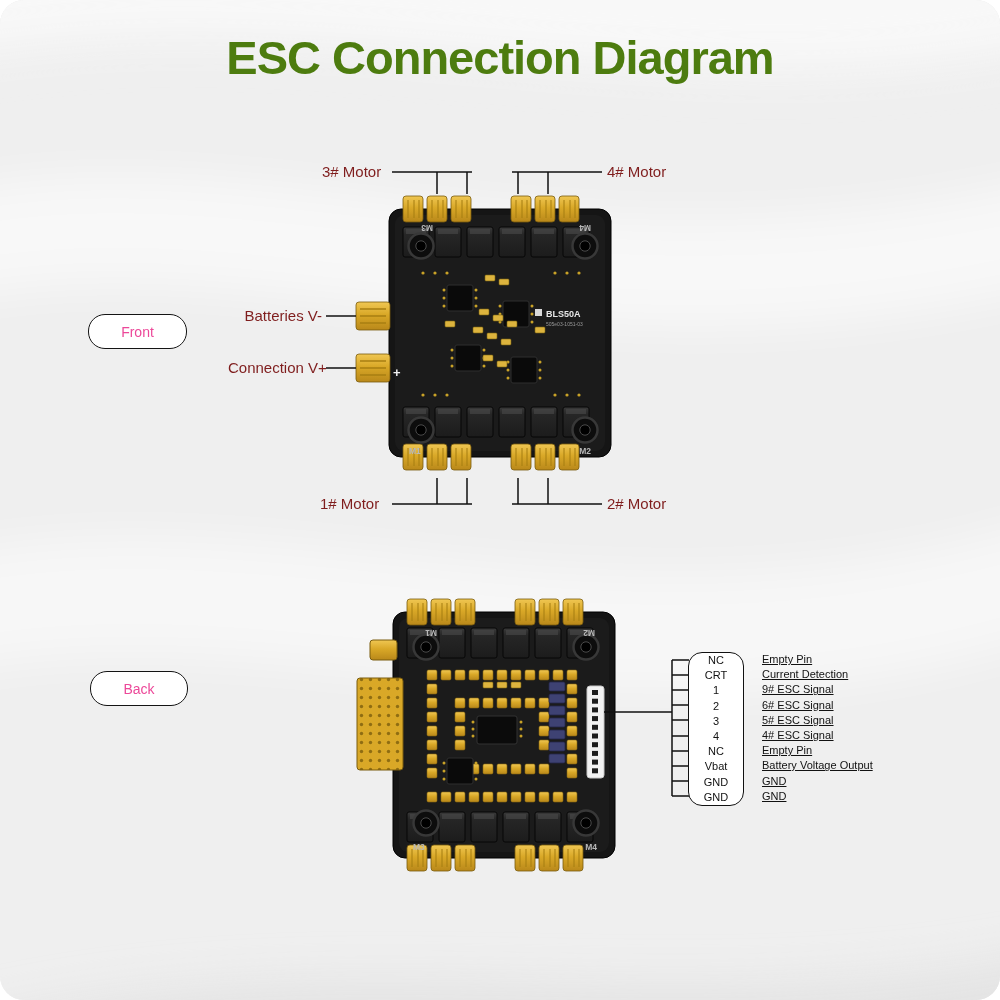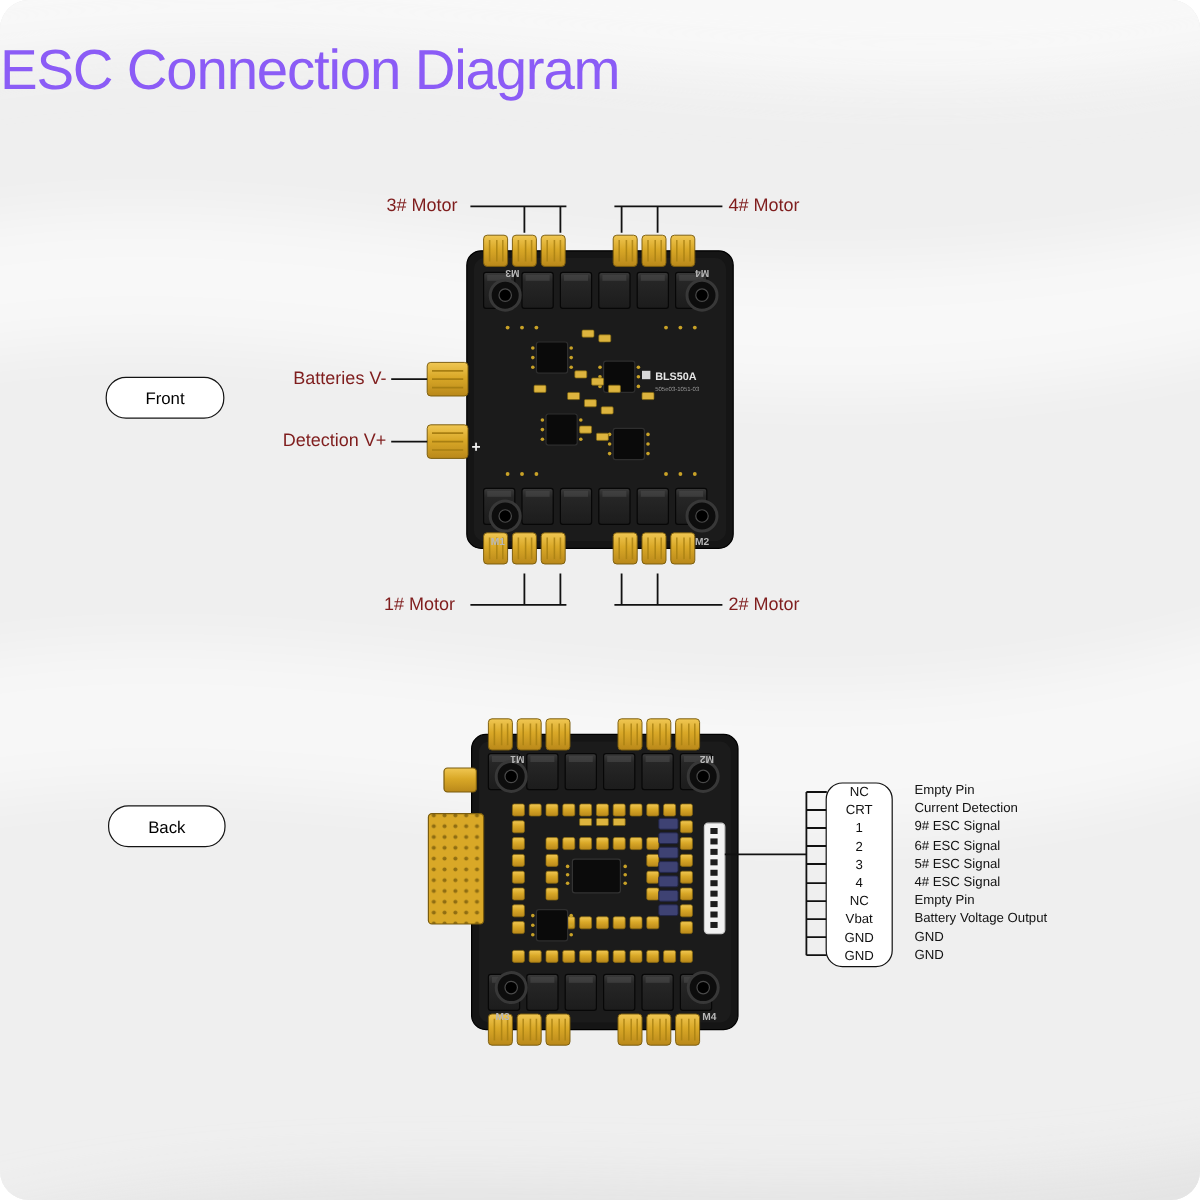--- a/index.html
+++ b/index.html
@@ -1,39 +1,39 @@
 <!DOCTYPE html>
 <html><head>
 <meta charset="utf-8">
 <style>
   html,body{margin:0;padding:0;background:#ffffff;}
   .page{position:relative;width:1000px;height:1000px;margin:0 auto;background:#efefef;
         border-radius:24px;overflow:hidden;font-family:"Liberation Sans",sans-serif;}
   svg.bg,svg.art{position:absolute;left:0;top:0;width:1000px;height:1000px;}
-  .title{position:absolute;top:30px;left:0;width:100%;text-align:left;margin:0;
-         font-size:47px;font-weight:400;letter-spacing:-1px;color:#8b5cf6;}
+  .title{position:absolute;top:30px;left:0;width:100%;text-align:center;margin:0;
+         font-size:47px;font-weight:700;letter-spacing:-1px;color:#4d7c0f;}
   .pill{position:absolute;display:flex;align-items:center;justify-content:center;
         background:#ffffff;border:1.4px solid #141414;border-radius:17px;
-        font-size:14px;color:#000000;}
+        font-size:14px;color:#ec4899;}
   #front-pill{left:88px;top:314px;width:97px;height:33px;}
   #back-pill{left:90px;top:671px;width:96px;height:33px;}
   .lbl{position:absolute;font-size:15px;color:#7f1d1d;height:18px;line-height:18px;white-space:nowrap;}
   #lbl-m3{left:322px;top:163px;}
   #lbl-m4{left:607px;top:163px;}
   #lbl-m1{left:320px;top:495px;}
   #lbl-m2{left:607px;top:495px;}
   #lbl-bminus{left:230px;top:307px;width:92px;text-align:right;}
   #lbl-bplus{left:228px;top:359px;width:94px;text-align:right;}
   .pin-box{position:absolute;left:688px;top:652px;width:54px;height:152px;
            border:1.5px solid #111;border-radius:14px;background:#fff;
            display:flex;flex-direction:column;justify-content:space-around;align-items:center;}
   .pin-name{font-size:11px;line-height:11px;color:#111;}
   .pin-desc{position:absolute;left:762px;top:652px;height:152px;
             display:flex;flex-direction:column;justify-content:space-around;}
-  .pin-desc div{font-size:11px;line-height:11px;color:#111;white-space:nowrap;}
+  .pin-desc div{font-size:11px;line-height:11px;color:#111;white-space:nowrap;text-decoration:underline;}
   .sk{fill:#e6e6e6;font-family:"Liberation Sans",sans-serif;font-size:9px;font-weight:bold;}
   .sksub{fill:#9a9a9a;font-family:"Liberation Sans",sans-serif;font-size:5px;}
   .skm{fill:#b8b8b8;font-family:"Liberation Sans",sans-serif;font-size:8.5px;font-weight:bold;}
   .skplus{fill:#f0f0f0;font-family:"Liberation Sans",sans-serif;font-size:13px;font-weight:bold;}
 </style>
 </head>
 <body>
 
 <div class="page">
 
@@ -315,21 +315,21 @@
   </div>
   <div class="pill" id="back-pill">
     <span>Back</span>
   </div>
 
   <div class="lbl" id="lbl-m3">3# Motor</div>
   <div class="lbl" id="lbl-m4">4# Motor</div>
   <div class="lbl" id="lbl-m1">1# Motor</div>
   <div class="lbl" id="lbl-m2">2# Motor</div>
   <div class="lbl" id="lbl-bminus">Batteries V-</div>
-  <div class="lbl" id="lbl-bplus">Detection V+</div>
+  <div class="lbl" id="lbl-bplus">Connection V+</div>
 
   <div class="pin-box">
     <div class="pin-name">NC</div>
     <div class="pin-name">CRT</div>
     <div class="pin-name">1</div>
     <div class="pin-name">2</div>
     <div class="pin-name">3</div>
     <div class="pin-name">4</div>
     <div class="pin-name">NC</div>
     <div class="pin-name">Vbat</div>

